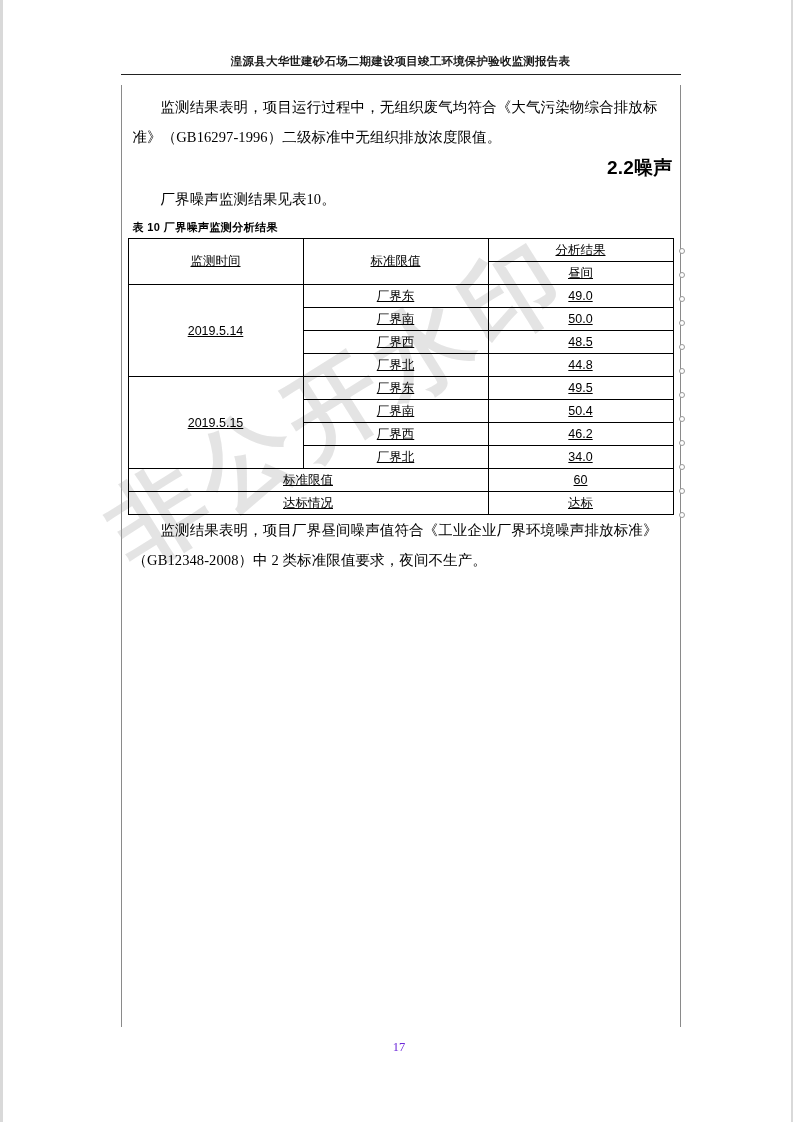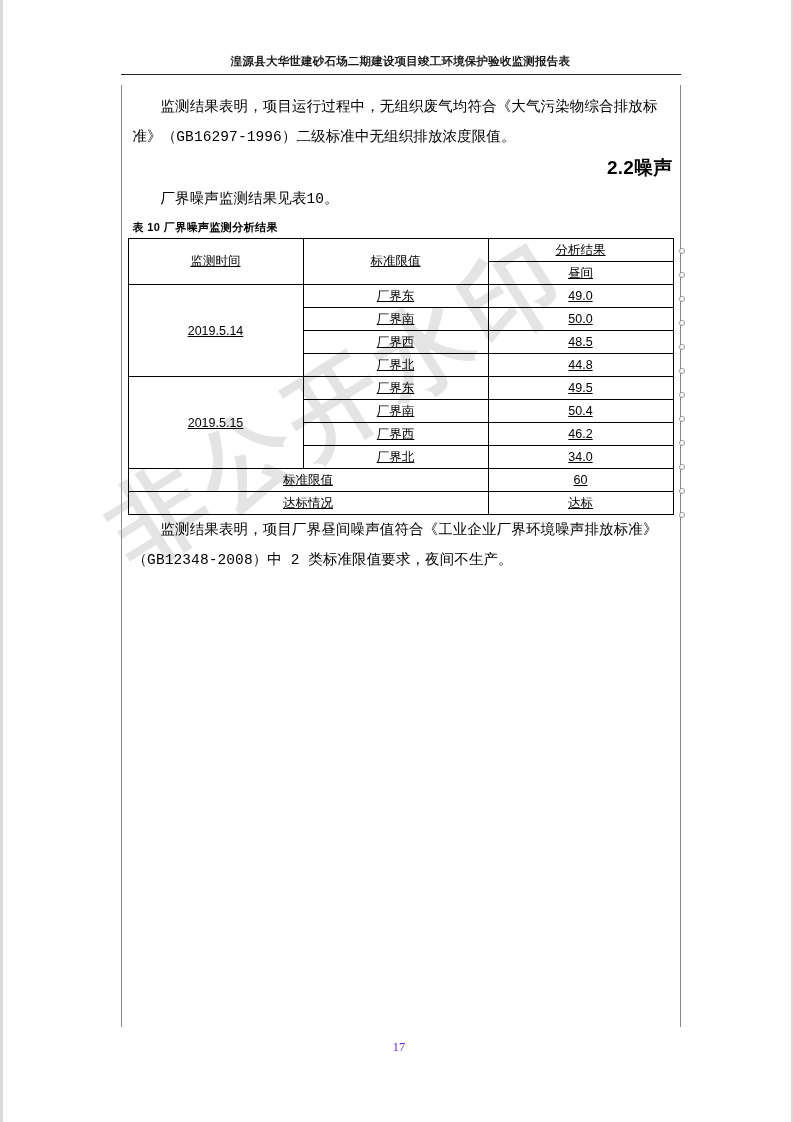--- a/index.html
+++ b/index.html
@@ -62,21 +62,20 @@
     color: #000;
   }
 
   p.para {
     margin: 0 15px 2px 0;
     font-size: 14.5px;
     line-height: 30px;
     text-indent: 28px;
     text-align: justify;
     letter-spacing: 0.1px;
-    font-family: Liberation Mono, monospace;
   }
 
   h3.section {
     margin: 2px 0 2px 0;
     font-size: 19px;
     line-height: 28px;
     font-family: "Liberation Sans", sans-serif;
     font-weight: bold;
     letter-spacing: 0.2px;
     text-align: right;

